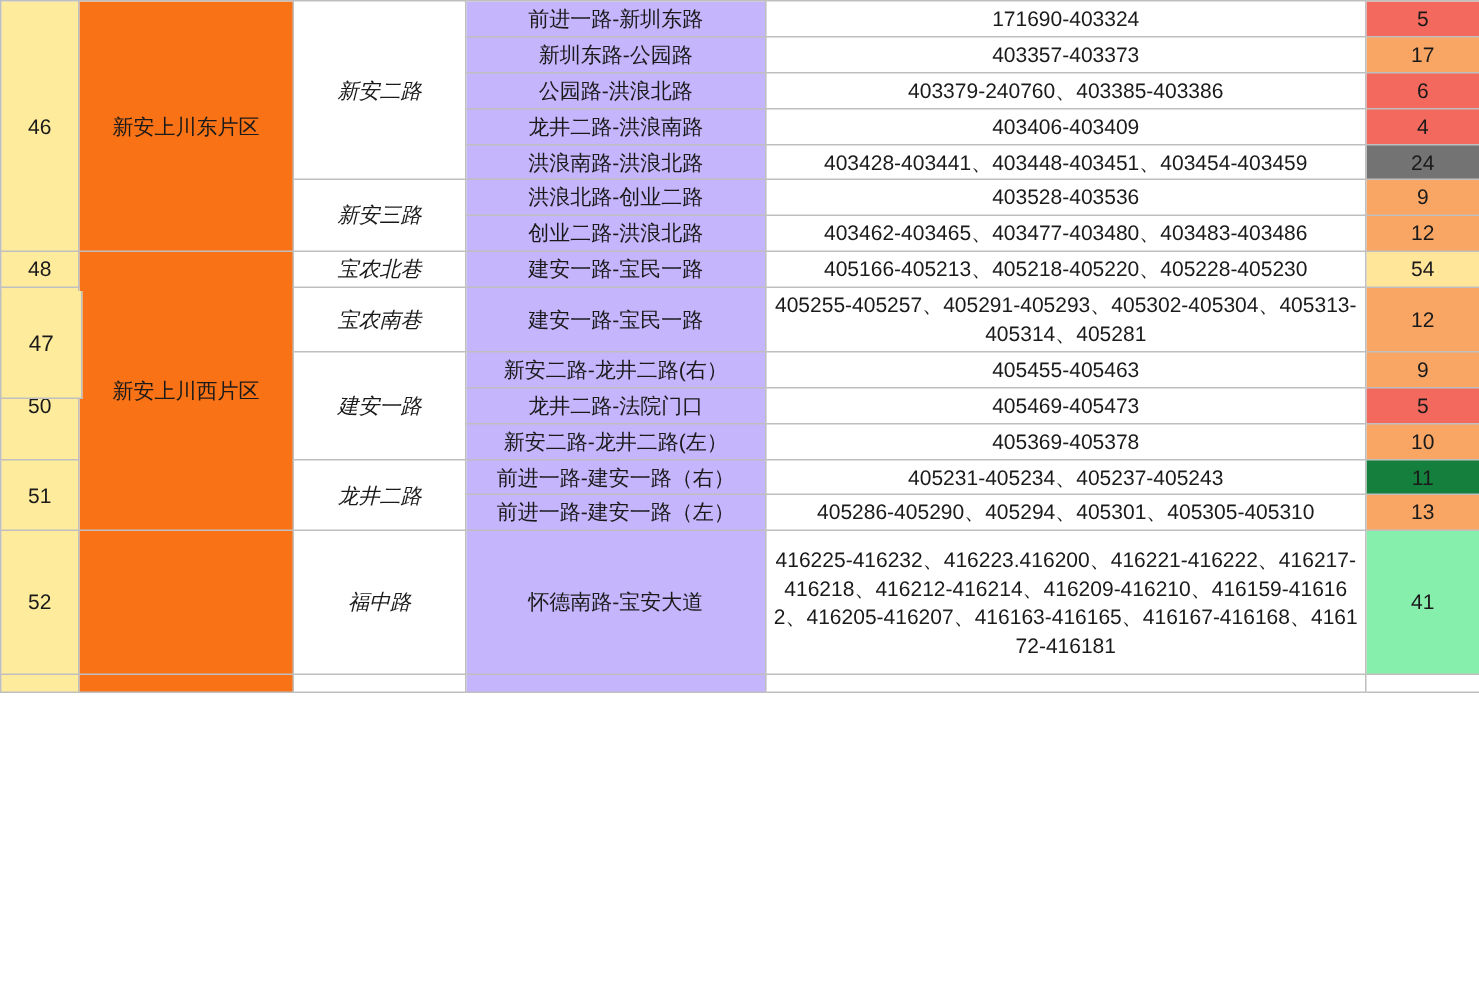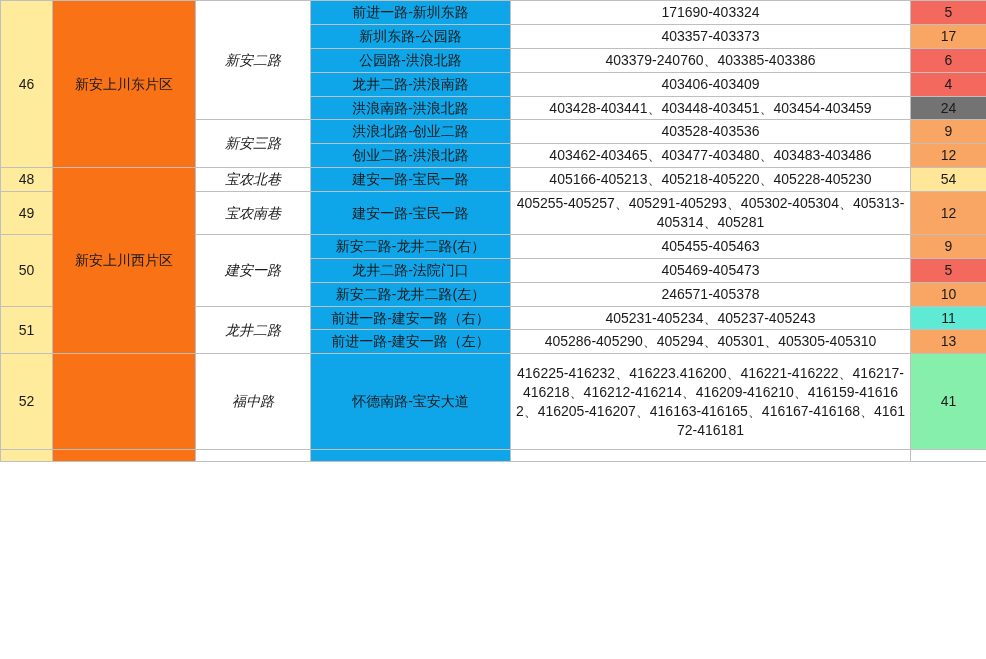--- a/index.html
+++ b/index.html
@@ -36,21 +36,21 @@
   col.c-idx    { width: 52px; }
   col.c-area   { width: 143px; }
   col.c-road   { width: 115px; }
   col.c-seg    { width: 200px; }
   col.c-num    { width: 400px; }
   col.c-cnt    { width: 76px; }
 
   td.idx  { background: #ffeb9c; font-size: 15px; }
   td.area { background: #f97316; font-size: 15px; }
   td.road { background: #ffffff; font-size: 15px; font-style: italic; }
-  td.seg  { background: #0ea5e9; font-size: 14px; }
+  td.seg  { background: #c4b5fd; font-size: 14px; }
   td.num  { background: #ffffff; font-size: 14px; }
   td.cnt  { font-size: 15px; }
 </style>
 </head>
 <body>
 
 <div id="sheet">
   <table class="grid">
     <colgroup>
       <col class="c-idx">
@@ -127,30 +127,30 @@
         <td class="num">405455-405463</td>
         <td class="cnt" style="background:#f9a665">9</td>
       </tr>
       <tr>
         <td class="seg">龙井二路-法院门口</td>
         <td class="num">405469-405473</td>
         <td class="cnt" style="background:#f4695e">5</td>
       </tr>
       <tr>
         <td class="seg">新安二路-龙井二路(左）</td>
-        <td class="num">246571-405378</td>
+        <td class="num">405369-405378</td>
         <td class="cnt" style="background:#f9a665">10</td>
       </tr>
 
       <tr>
         <td class="idx" rowspan="2">51</td>
         <td class="road" rowspan="2">龙井二路</td>
         <td class="seg">前进一路-建安一路（右）</td>
         <td class="num">405231-405234、405237-405243</td>
-        <td class="cnt" style="background:#5eead4">11</td>
+        <td class="cnt" style="background:#15803d">11</td>
       </tr>
       <tr>
         <td class="seg">前进一路-建安一路（左）</td>
         <td class="num">405286-405290、405294、405301、405305-405310</td>
         <td class="cnt" style="background:#f9a665">13</td>
       </tr>
 
       <tr style="height:96px;">
         <td class="idx">52</td>
         <td class="area"></td>
@@ -165,13 +165,18 @@
         <td class="area"></td>
         <td class="road"></td>
         <td class="seg"></td>
         <td class="num"></td>
         <td class="cnt" style="background:#ffffff"></td>
       </tr>
 
     </tbody>
   </table>
 
+  <div style="position:absolute; left:0px; top:194px; width:53px; height:71px; background:#ffeb9c;
+              border-left:1px solid #bfbfbf; border-right:1px solid #bfbfbf; border-bottom:1px solid #bfbfbf;
+              display:flex; align-items:center; justify-content:center; font-size:15px; color:#1a1a1a;">
+    <span>47</span>
+  </div>
 </div>
 
 </body></html>

